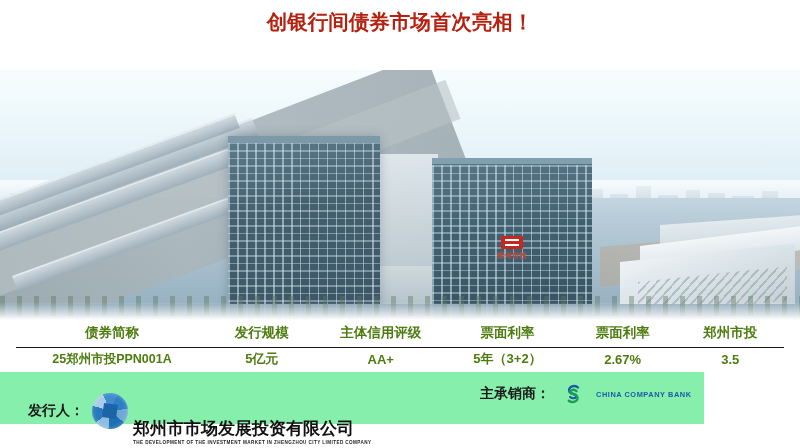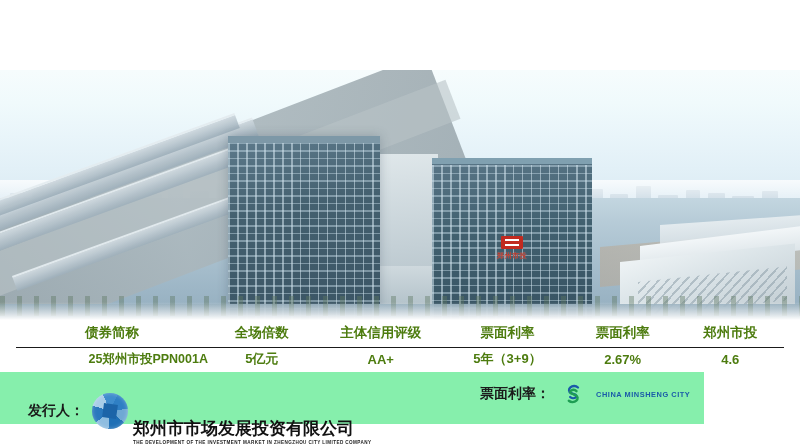--- a/index.html
+++ b/index.html
@@ -201,21 +201,21 @@
   table.bond th{
     font-size:13.5px; font-weight:bold; padding:4px 0 5px; text-align:center;
     white-space:nowrap;
   }
   table.bond thead tr{ border-bottom:1.6px solid #1a1a1a; }
   table.bond td{
     font-size:13px; padding:2px 0; text-align:center; white-space:nowrap;
     font-family:"Liberation Sans","DejaVu Sans",sans-serif;
     font-weight:bold;
   }
-  table.bond td.name{ font-size:12.5px;text-align:right; }
+  table.bond td.name{ font-size:12.5px; }
   .c1{width:25%;} .c2{width:14%;} .c3{width:17%;}
   .c4{width:16%;} .c5{width:14%;} .c6{width:14%;}
 
   
   .footer{
     position:absolute; left:0; top:372px; width:704px; height:52px;
     background:#86efac;
   }
   .f-issuer{ position:absolute; left:28px; top:6px; display:flex; align-items:center; gap:8px; }
   .f-under { position:absolute; left:480px; top:9px; display:flex; align-items:center; gap:10px; }
@@ -264,20 +264,21 @@
   }
   .ms-en{
     font-size:7.4px; font-weight:bold; color:#1a5aa8; letter-spacing:.55px; margin-top:2px;
     font-family:"Liberation Sans","DejaVu Sans",sans-serif; white-space:nowrap;
   }
 </style>
 </head>
 <body>
 
 <div class="title-block">
+  <div class="title-line2">创银行间债券市场首次亮相！</div>
 </div>
 
 <div class="photo">
   <div class="sky"></div>
 
   <div class="skyline">
     <div class="sk" style="left:10px;width:16px;height:12px;"></div>
     <div class="sk" style="left:32px;width:12px;height:18px;"></div>
     <div class="sk" style="left:50px;width:20px;height:10px;"></div>
     <div class="sk" style="left:76px;width:14px;height:16px;"></div>
@@ -350,59 +351,59 @@
   <div class="trees"></div>
 
   <div class="photo-fade"></div>
 </div>
 
 <div class="table-zone">
   <table class="bond">
     <thead>
       <tr>
         <th class="c1">债券简称</th>
-        <th class="c2">全场倍数</th>
+        <th class="c2">发行规模</th>
         <th class="c3">主体信用评级</th>
         <th class="c4">票面利率</th>
         <th class="c5">票面利率</th>
         <th class="c6">郑州市投</th>
       </tr>
     </thead>
     <tbody>
       <tr>
         <td class="name">25郑州市投PPN001A</td>
         <td>5亿元</td>
         <td>AA+</td>
-        <td>5年（3+9）</td>
+        <td>5年（3+2）</td>
         <td>2.67%</td>
-        <td>4.6</td>
+        <td>3.5</td>
       </tr>
     </tbody>
   </table>
 </div>
 
 <div class="footer">
 
   <div class="f-issuer">
     <span class="f-label">发行人：</span>
     <span class="logo-zz">
       <span class="zz-mark"></span>
       <span class="zz-text">
         <span class="zz-cn">郑州市市场发展投资有限公司</span>
         <div class="zz-en">THE DEVELOPMENT OF THE INVESTMENT MARKET IN ZHENGZHOU CITY LIMITED COMPANY</div>
       </span>
     </span>
   </div>
 
   <div class="f-under">
-    <span class="f-label">票面利率：</span>
+    <span class="f-label">主承销商：</span>
     <span class="ms-mark">
       <svg viewBox="0 0 34 34" width="26" height="26" aria-hidden="true">
         <path d="M23.5 8.5c-2.6-2.4-7.2-2.6-9.9-.2-2.6 2.3-2.3 5.6.6 7.2 1.9 1.1 4.3 1.4 6 2.5 1.6 1 1.6 2.7.1 3.7-2 1.3-5.3.9-7-.8" fill="none" stroke="#1a5aa8" stroke-width="3.1" stroke-linecap="round"></path>
         <path d="M11.5 25.8c2.7 2.3 7.3 2.4 9.9 0 2.5-2.4 2.1-5.7-.8-7.2-1.9-1-4.3-1.3-5.9-2.4-1.6-1-1.6-2.8 0-3.8 2-1.2 5.2-.8 6.9.9" fill="none" stroke="#1e9e53" stroke-width="3.1" stroke-linecap="round"></path>
       </svg>
     </span>
     <span class="ms-text">
-      <div class="ms-en">CHINA MINSHENG CITY</div>
+      <div class="ms-en">CHINA COMPANY BANK</div>
     </span>
   </div>
 
 </div>
 
 </body></html>

